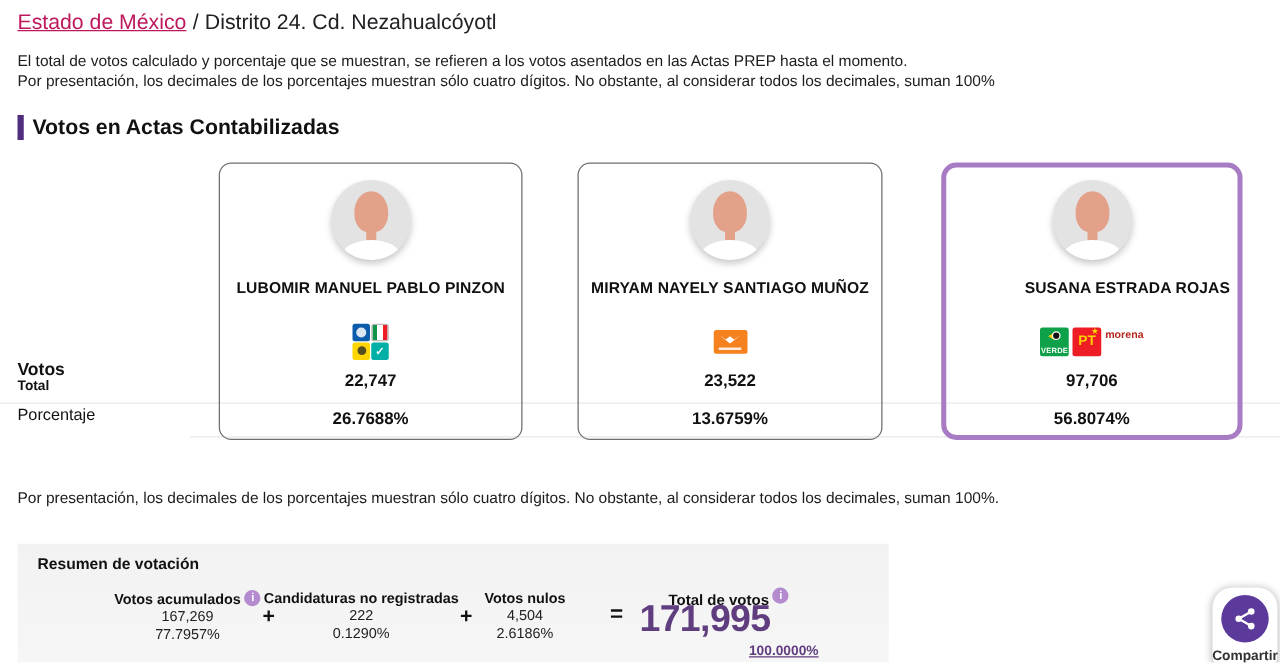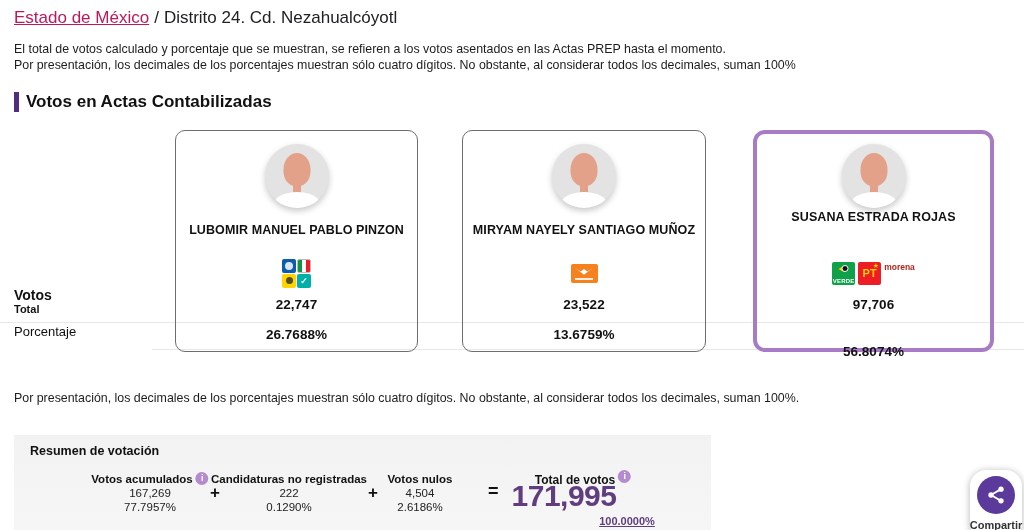--- a/index.html
+++ b/index.html
@@ -45,32 +45,32 @@
   .card3 .avatar { top:10px; }
   .avatar .head { position:absolute; top:9px; left:50%; transform:translateX(-50%);
     width:27px; height:33px; background:#e3a189; border-radius:50% 50% 44% 44%; }
   .avatar .neck { position:absolute; top:38px; left:50%; transform:translateX(-50%);
     width:8px; height:13px; background:#e3a189; }
   .avatar .shoulders { position:absolute; bottom:-8px; left:50%; transform:translateX(-50%);
     width:46px; height:24px; background:#fff; border-radius:50% 50% 0 0; }
 
   .cand-name { top:92px; left:6px; right:6px; text-align:center;
     font-size:12.5px; font-weight:700; color:#111; letter-spacing:0.1px; }
-  .card3 .cand-name { top:76px; }
+  .card3 .cand-name { top:89px;text-align:right; }
 
   .logos { top:122px; left:0; width:100%; height:40px;
     display:flex; justify-content:center; align-items:center; gap:3px; }
   .card3 .logos { top:119px; }
 
   .votes { top:166px; left:0; width:100%; text-align:center;
     font-size:13.5px; font-weight:700; color:#111; }
   .card3 .votes { top:163px; }
   .pct { top:196px; left:0; width:100%; text-align:center;
     font-size:13.5px; font-weight:700; color:#111; }
-  .card3 .pct { top:210px; }
+  .card3 .pct { top:193px; }
 
   
   .tile-grid { display:grid; grid-template-columns:14px 14px; grid-auto-rows:14px; gap:1px; }
   .tile { width:14px; height:14px; border-radius:2px; position:relative;
     display:flex; align-items:center; justify-content:center; }
   .tile.pan { background:#0c5cab; }
   .tile.pan::after { content:""; width:8px; height:8px; border-radius:50%;
     background:#fff; opacity:.85; }
   .tile.pri { background:linear-gradient(90deg,#0e9347 0 33%,#ffffff 33% 67%,#ee1c25 67% 100%);
     border:0.5px solid #bbb; }

